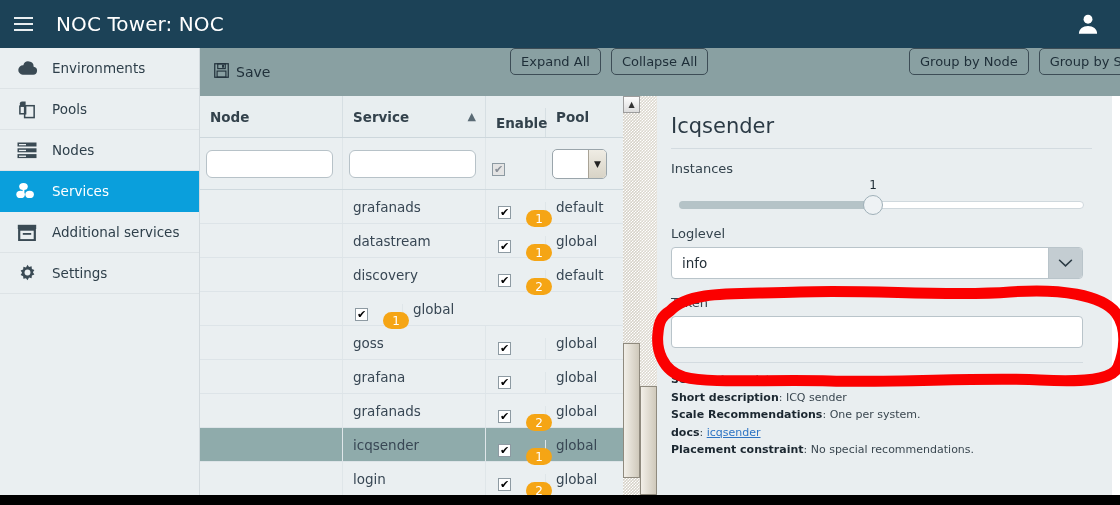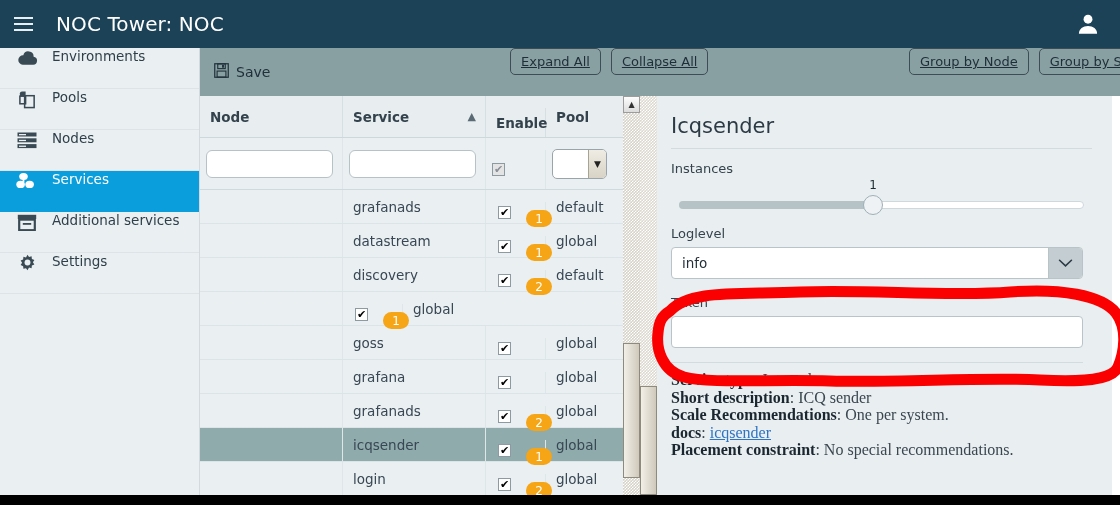--- a/index.html
+++ b/index.html
@@ -30,21 +30,21 @@
     position: absolute; right: 14px; top: 6px; width: 36px; height: 36px;
     display: flex; align-items: center; justify-content: center; cursor: pointer;
   }
 
   
   .sidebar {
     position: absolute; left: 0; top: 48px; width: 200px; height: 447px;
     background: #eaeff1; border-right: 1px solid #d3dade;
   }
   .side-item {
-    height: 41px; display: flex; padding-left: 14px;
+    height: 41px; display: flex; align-items: center; padding-left: 14px;
     border-bottom: 1px solid #dde3e6; color: #2e3f4a; font-size: 13.5px;
     cursor: pointer; background: #eaeff1;
   }
   .side-item.active { background: #0a9fdc; color: #ffffff; border-bottom-color: #0a9fdc; }
   .side-ico { width: 26px; height: 20px; margin-right: 12px; flex: 0 0 26px;
               display: flex; align-items: center; justify-content: center; }
   .bottombar {
     position: absolute; left: 0; top: 495px; width: 1120px; height: 10px; background: #000000;
   }
 
@@ -53,21 +53,21 @@
     position: absolute; left: 200px; top: 48px; width: 920px; height: 48px;
     background: #89a0a2; display: flex; 
   }
   .tb-save {
     display: flex; align-items: center; gap: 7px; margin-left: 14px;
     color: #20303a; font-size: 14px; cursor: pointer;
   }
   .tb-btn {
     border: 1px solid #3d4d56; border-radius: 5px; background: transparent;
     color: #1e2e38; font-size: 13px; padding: 5px 10px; cursor: pointer;
-    font-family: inherit; white-space: nowrap; text-decoration: underline;
+    font-family: inherit; white-space: nowrap;
   }
   .tb-group-mid { position: absolute; left: 310px; display: flex; gap: 10px; }
   .tb-group-right { position: absolute; left: 709px; display: flex; gap: 10px; }
 
   
   .grid {
     position: absolute; left: 200px; top: 96px; width: 440px; height: 399px;
     background: #eaeff1; border-right: 1px solid #a16207;
     overflow: hidden;
   }
@@ -165,21 +165,21 @@
   .d-select .caretbox {
     position: absolute; right: 0; top: 0; width: 34px; height: 100%;
     background: #c4cdd2; display: flex; align-items: center; justify-content: center;
     border-left: 1px solid #b9c4ca; border-radius: 0 3px 3px 0;
   }
   .d-input {
     width: 412px; height: 32px; border: 1px solid #b9c4ca; border-radius: 4px;
     background: #ffffff; font-family: inherit; font-size: 13.5px; padding: 0 10px; outline: none;
   }
   .d-sep2 { height: 1px; background: #d3dbe0; margin: 14px 0 8px 0; width: 412px; }
-  .meta { font-size: 16px; color: #3a4750; line-height: 17.5px; font-family: Liberation Serif, serif; }
+  .meta { font-size: 11px; color: #3a4750; line-height: 17.5px; }
   .meta b { color: #1b2730; }
   .meta a { color: #2d74c4; text-decoration: underline; }
 
   
   .dscroll { position: absolute; left: 640px; top: 96px; width: 17px; height: 399px;
              background-color: #eeeeee;
              background-image: linear-gradient(45deg, #ffffff 25%, transparent 25%, transparent 75%, #ffffff 75%),
                                linear-gradient(45deg, #ffffff 25%, #dcd8cf 25%, #dcd8cf 75%, #ffffff 75%);
              background-size: 3px 3px; background-position: 0 0, 1.5px 1.5px; }
   .ds-thumb { position: absolute; left: 0; top: 290px; width: 17px; height: 109px;

